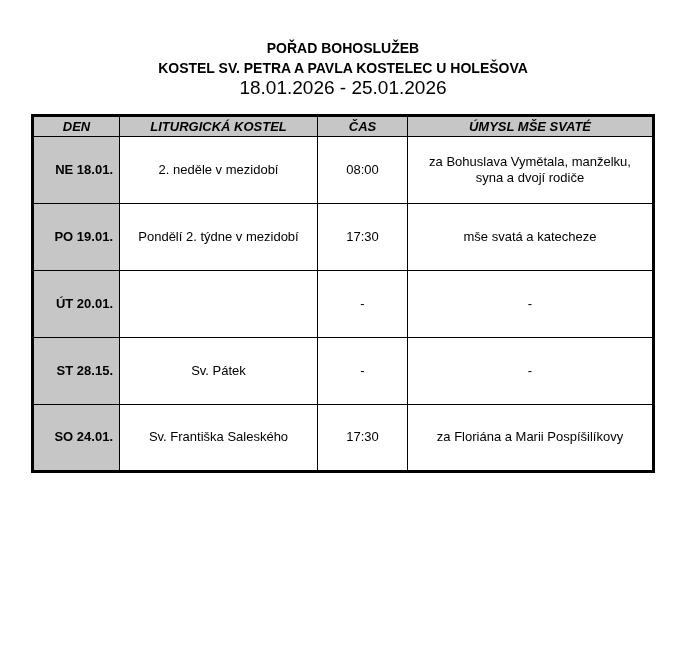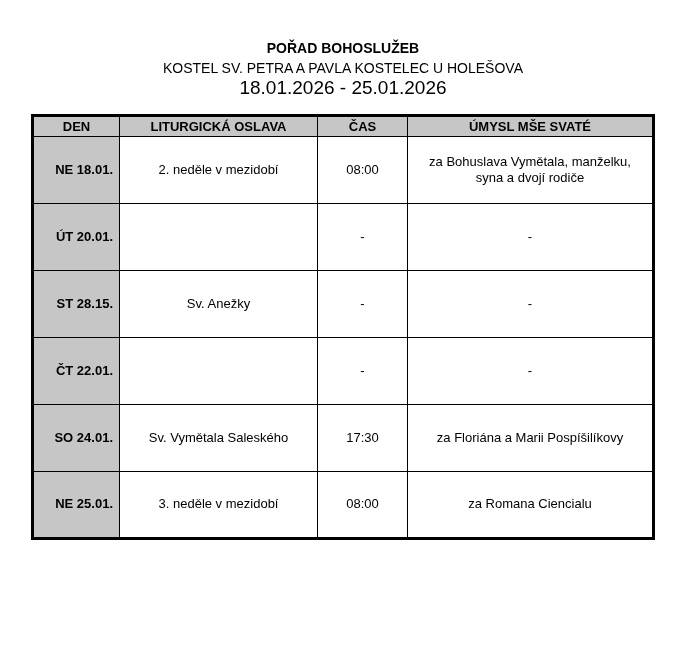--- a/index.html
+++ b/index.html
@@ -16,21 +16,21 @@
     margin-top: 26px;
   }
   .doc-header { text-align: center; }
   .doc-title {
     font-size: 14px;
     font-weight: bold;
     line-height: 20px;
   }
   .doc-subtitle {
     font-size: 14px;
-    font-weight: normal;
+    font-weight: bold;
     line-height: 20px;
   }
   .doc-daterange {
     font-size: 19px;
     line-height: 20px;
   }
   table.schedule {
     border-collapse: collapse;
     table-layout: fixed;
     width: 621px;
@@ -45,20 +45,21 @@
   .schedule col.c-den { width: 87px; }
   .schedule col.c-lit { width: 198px; }
   .schedule col.c-cas { width: 90px; }
   .schedule col.c-umysl { width: 246px; }
   .schedule thead th {
     background: #c6c6c6;
     font-weight: bold;
     text-align: center;
     height: 21px;
     padding: 1px 2px;
+    font-style: italic;
   }
   .schedule tbody td {
     height: 67px;
     text-align: center;
     padding: 2px 6px;
     line-height: 1.25;
   }
   .schedule td.day-cell {
     background: #c6c6c6;
     font-weight: bold;
@@ -82,85 +83,76 @@
   <table class="schedule">
     <colgroup>
       <col class="c-den">
         <col class="c-lit">
         <col class="c-cas">
         <col class="c-umysl">
     </colgroup>
     <thead>
       <tr>
         <th>DEN</th>
-        <th>LITURGICKÁ OSLAVA</th>
+        <th>LITURGICKÁ KOSTEL</th>
         <th>ČAS</th>
         <th>ÚMYSL MŠE SVATÉ</th>
       </tr>
     </thead>
     <tbody>
 
       <tr>
         <td class="day-cell">
           <span class="day-abbr">NE</span>
           <span class="day-date">18.01.</span>
         </td>
         <td>2. neděle v mezidobí</td>
         <td>08:00</td>
         <td>za Bohuslava Vymětala, manželku, syna a dvojí rodiče</td>
       </tr>
 
+      <tr>
+        <td class="day-cell">
+          <span class="day-abbr">PO</span>
+          <span class="day-date">19.01.</span>
+        </td>
+        <td>Pondělí 2. týdne v mezidobí</td>
+        <td>17:30</td>
+        <td>mše svatá a katecheze</td>
+      </tr>
 
       <tr>
         <td class="day-cell">
           <span class="day-abbr">ÚT</span>
           <span class="day-date">20.01.</span>
         </td>
         <td></td>
         <td>-</td>
         <td>-</td>
       </tr>
 
       <tr>
         <td class="day-cell">
           <span class="day-abbr">ST</span>
           <span class="day-date">28.15.</span>
         </td>
-        <td>Sv. Anežky</td>
+        <td>Sv. Pátek</td>
         <td>-</td>
         <td>-</td>
       </tr>
 
-      <tr>
-        <td class="day-cell">
-          <span class="day-abbr">ČT</span>
-          <span class="day-date">22.01.</span>
-        </td>
-        <td></td>
-        <td>-</td>
-        <td>-</td>
-      </tr>
 
 
       <tr>
         <td class="day-cell">
           <span class="day-abbr">SO</span>
           <span class="day-date">24.01.</span>
         </td>
-        <td>Sv. Vymětala Saleského</td>
+        <td>Sv. Františka Saleského</td>
         <td>17:30</td>
         <td>za Floriána a Marii Pospíšilíkovy</td>
       </tr>
 
-      <tr>
-        <td class="day-cell">
-          <span class="day-abbr">NE</span>
-          <span class="day-date">25.01.</span>
-        </td>
-        <td>3. neděle v mezidobí</td>
-        <td>08:00</td>
-        <td>za Romana Ciencialu</td>
-      </tr>
 
     </tbody>
   </table>
 
 </div>
 
 </body></html>

